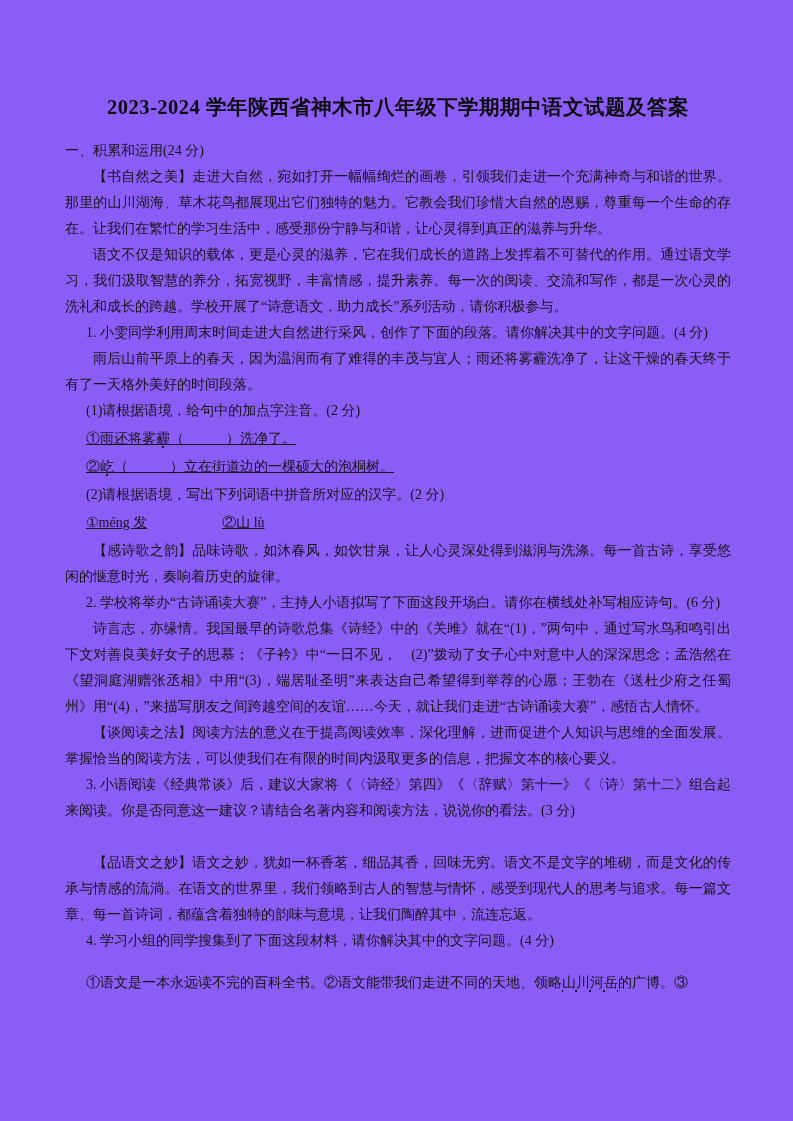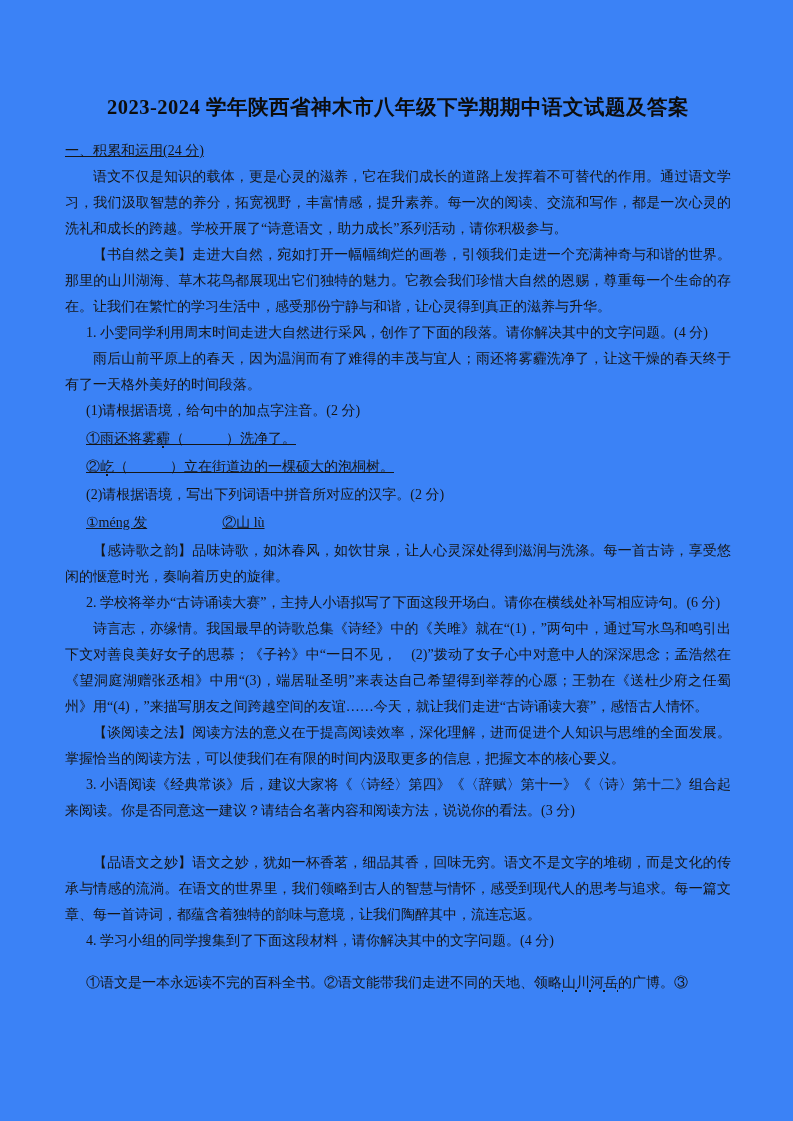--- a/index.html
+++ b/index.html
@@ -1,38 +1,38 @@
 <!DOCTYPE html>
 <html><head>
 <meta charset="utf-8">
 <style>
   html,body{margin:0;padding:0;background:#ffffff;}
   .page{
     position:relative;
     width:793px;height:1121px;
-    background:#3b82f6;
+    background:#8b5cf6;
     box-sizing:border-box;
     padding:92px 62px 0 65px;
     overflow:hidden;
     font-family:"Liberation Serif","DejaVu Serif",serif;
     font-size:14px;
     line-height:26px;
     color:#161616;
   }
   h1.doc-title{
     font-size:20.5px;
     line-height:30px;
     font-weight:700;
     text-align:center;
     margin:0 0 16px 0;
     letter-spacing:0.5px;
     color:#0d0d0d;
   }
   p{margin:0;text-align:justify;}
-  p.noindent{text-indent:0;text-decoration:underline;}
+  p.noindent{text-indent:0;}
   p.indent{text-indent:2em;}
   p.item{text-indent:1.5em;}
   p.spaced{margin-top:2px;margin-bottom:2px;text-decoration:underline;}
   p.gap-after{margin-bottom:26px;}
   p.gap-before{margin-top:16px;}
   .em-dot{position:relative;}
   .em-dot::after{
     content:"";
     position:absolute;
     left:0;right:0;bottom:-3px;height:4px;
@@ -45,23 +45,23 @@
 </style>
 </head>
 <body>
 
 <div class="page">
 
   <h1 class="doc-title">2023-2024 学年陕西省神木市八年级下学期期中语文试题及答案</h1>
 
   <p class="noindent">一、积累和运用(24 分)</p>
 
+  <p class="indent">【书自然之美】走进大自然，宛如打开一幅幅绚烂的画卷，引领我们走进一个充满神奇与和谐的世界。那里的山川湖海、草木花鸟都展现出它们独特的魅力。它教会我们珍惜大自然的恩赐，尊重每一个生命的存在。让我们在繁忙的学习生活中，感受那份宁静与和谐，让心灵得到真正的滋养与升华。</p>
+
   <p class="indent">语文不仅是知识的载体，更是心灵的滋养，它在我们成长的道路上发挥着不可替代的作用。通过语文学习，我们汲取智慧的养分，拓宽视野，丰富情感，提升素养。每一次的阅读、交流和写作，都是一次心灵的洗礼和成长的跨越。学校开展了“诗意语文，助力成长”系列活动，请你积极参与。</p>
-
-  <p class="indent">【书自然之美】走进大自然，宛如打开一幅幅绚烂的画卷，引领我们走进一个充满神奇与和谐的世界。那里的山川湖海、草木花鸟都展现出它们独特的魅力。它教会我们珍惜大自然的恩赐，尊重每一个生命的存在。让我们在繁忙的学习生活中，感受那份宁静与和谐，让心灵得到真正的滋养与升华。</p>
 
   <p class="item">1. 小雯同学利用周末时间走进大自然进行采风，创作了下面的段落。请你解决其中的文字问题。(4 分)</p>
 
   <p class="indent">雨后山前平原上的春天，因为温润而有了难得的丰茂与宜人；雨还将雾霾洗净了，让这干燥的春天终于有了一天格外美好的时间段落。</p>
 
 
   <p class="item">(1)请根据语境，给句中的加点字注音。(2 分)</p>
 
   <p class="item spaced"><span>①雨还将雾</span><span class="em-dot">霾</span><span>（　　　）洗净了。</span></p>
 

